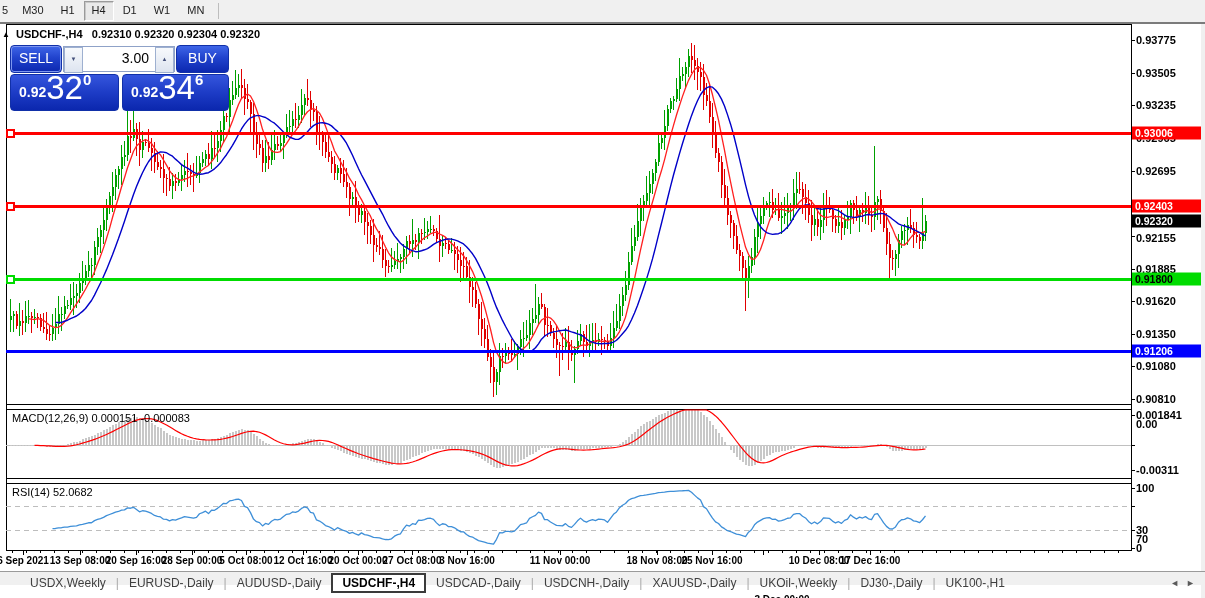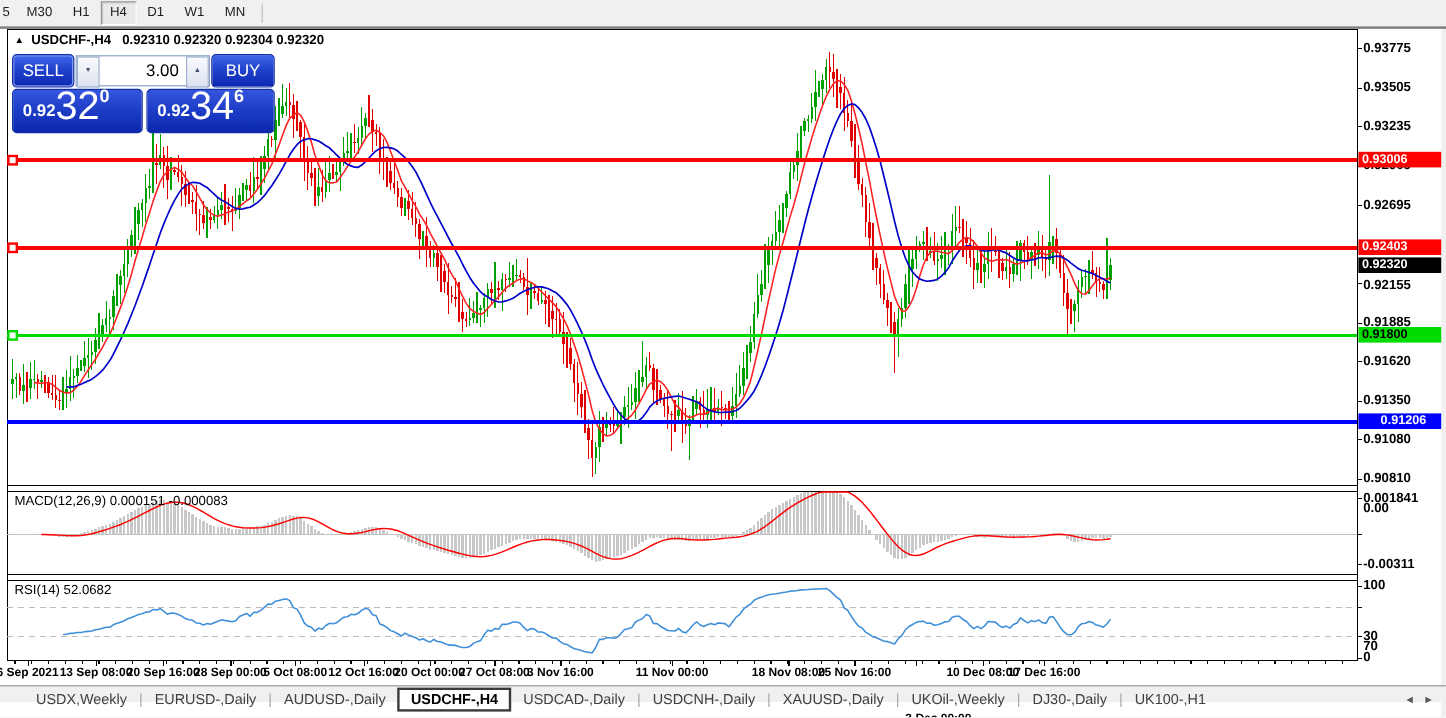--- a/index.html
+++ b/index.html
@@ -10,21 +10,21 @@
            border-bottom:2px solid #7b7b7b;display:flex;align-items:center;z-index:6;}
   .tfbtn{height:18px;line-height:17px;padding:0 7px;font-size:11px;color:#1d1d1d;
          border:1px solid transparent;margin-right:1px;cursor:default;}
   .tfbtn.cut{padding:0 4px 0 1px;}
   .tfbtn.active{background:#e9e9e9;border:1px solid #9a9a9a;border-right-color:#ffffff;
                 border-bottom-color:#ffffff;box-shadow:inset 1px 1px 0 #c8c8c8;}
   .tbsep{width:1px;height:16px;background:#bdbdbd;margin:0 5px;}
   
   #chart-svg{position:absolute;left:0;top:0;z-index:1;}
   .layer{position:absolute;left:0;top:0;width:1205px;height:598px;z-index:3;pointer-events:none;}
-  .chart-title{position:absolute;left:12px;top:28px;font-size:11px;font-weight:700;color:#000;z-index:4;}
+  .chart-title{position:absolute;left:2px;top:28px;font-size:11px;font-weight:700;color:#000;z-index:4;}
   .chart-title .arr{font-size:8px;vertical-align:1px;margin-right:3px;}
   .pane-label{position:absolute;left:12px;font-size:11px;color:#000;z-index:4;}
   .plabel{position:absolute;left:1136px;transform:translateY(-50%);font-size:11px;font-weight:700;color:#000;white-space:nowrap;}
   .pbox{position:absolute;left:1132px;width:69px;height:13px;line-height:13px;font-size:10.5px;
         font-weight:700;padding-left:3px;transform:translateY(-50%);white-space:nowrap;z-index:4;}
   .timelabel{position:absolute;top:555px;transform:translateX(-50%);font-size:10px;font-weight:700;color:#000;white-space:nowrap;}
   .rstrip{position:absolute;left:1201px;top:0;width:4px;height:598px;background:#f0f0f0;z-index:5;}
   
   .tradepanel{position:absolute;left:10px;top:45px;width:259px;height:64px;z-index:4;padding-left:12px;}
   .btn-blue{position:absolute;background:linear-gradient(180deg,#3f66e8 0%,#2143cd 45%,#0c28b0 100%);
@@ -1202,21 +1202,21 @@
       <div class="timelabel" style="left: 467px;">3 Nov 16:00</div>
       <div class="timelabel" style="left: 560px;">11 Nov 00:00</div>
       <div class="timelabel" style="left: 657px;">18 Nov 08:00</div>
       <div class="timelabel" style="left: 712px;">25 Nov 16:00</div>
       <div class="timelabel" style="left: 782px; margin-top: 39px;">3 Dec 00:00</div>
       <div class="timelabel" style="left: 819px;">10 Dec 08:00</div>
       <div class="timelabel" style="left: 870px;">17 Dec 16:00</div>
       <div class="pbox" style="top: 133.078px; background: rgb(255, 0, 0); color: rgb(255, 255, 255);">0.93006</div>
       <div class="pbox" style="top: 206.14px; background: rgb(255, 0, 0); color: rgb(255, 255, 255);">0.92403</div>
       <div class="pbox" style="top: 279.201px; background: rgb(0, 220, 0); color: rgb(0, 0, 0);">0.91800</div>
-      <div class="pbox" style="top: 351.173px; background: rgb(0, 0, 255); color: rgb(255, 255, 255); text-align: center;">0.91206</div>
+      <div class="pbox" style="top: 351.173px; background: rgb(0, 0, 255); color: rgb(255, 255, 255);">0.91206</div>
       <div class="pbox" style="top: 221.196px; background: rgb(0, 0, 0); color: rgb(255, 255, 255);">0.92320</div>
     </div>
 
   <div class="rstrip"></div>
 
   <div class="tabbar">
     <div class="lead"></div>
     <div id="tabs" style="display:flex;align-items:flex-start;">
         <div class="tab">USDX,Weekly</div>
         <div class="tabsep">|</div>

